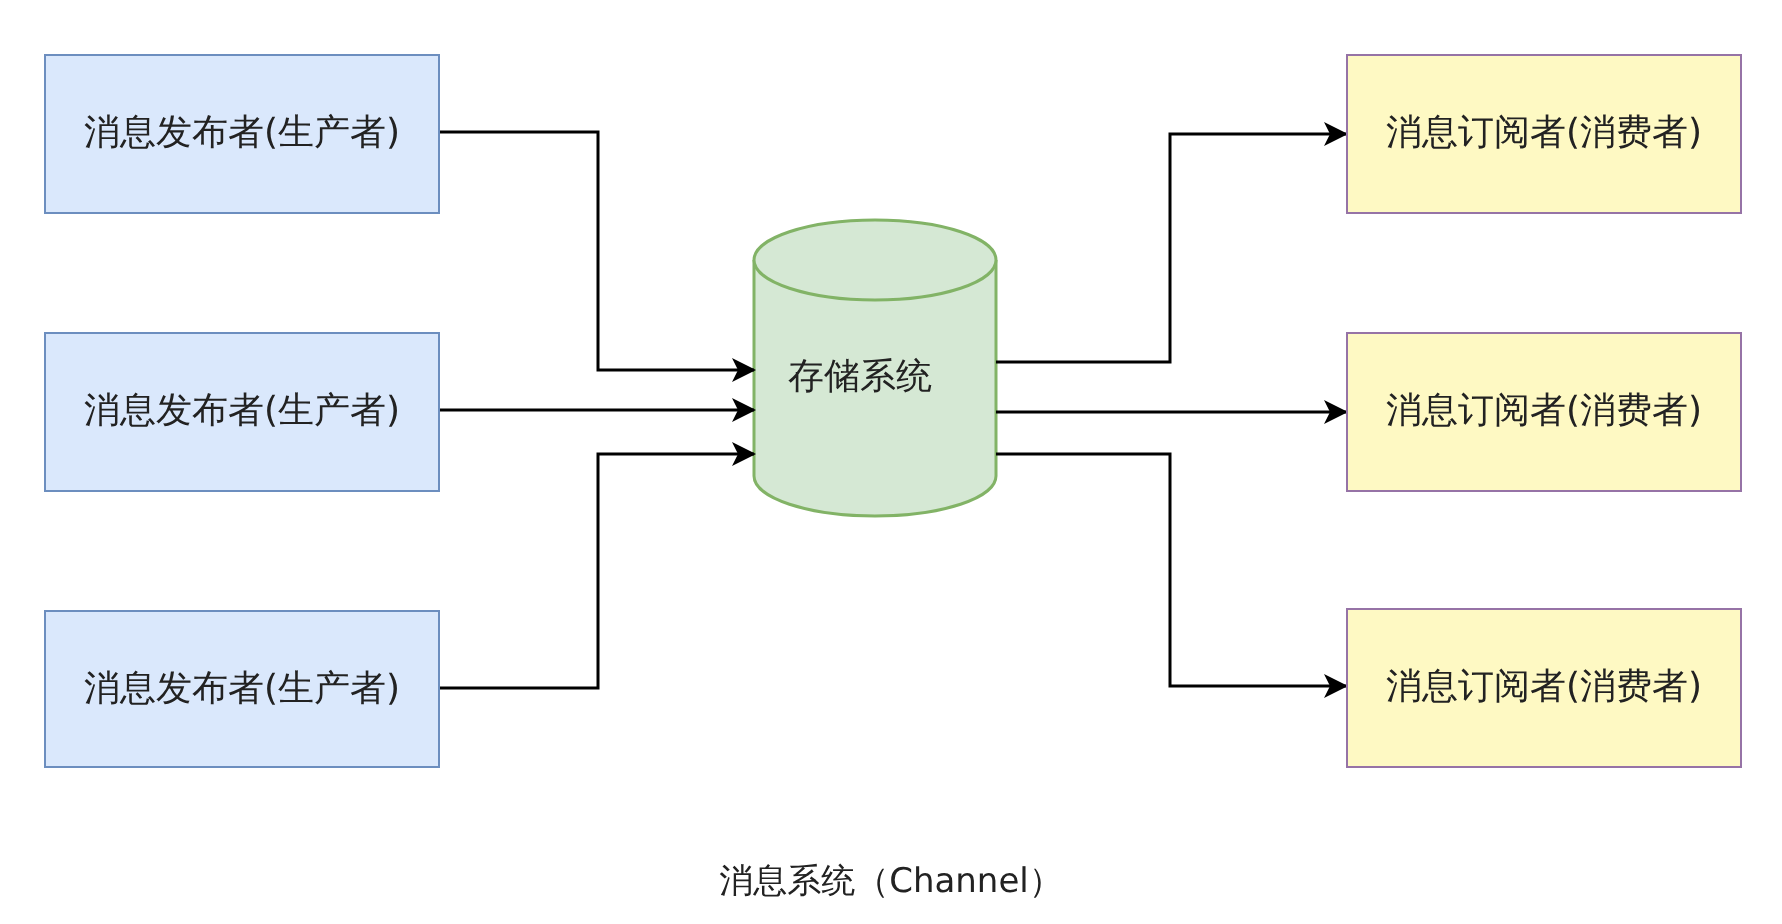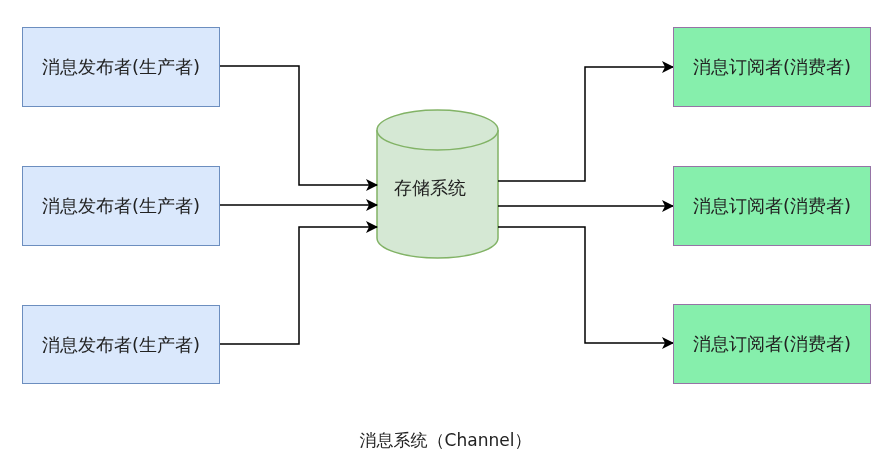--- a/index.html
+++ b/index.html
@@ -2,21 +2,21 @@
 <html><head>
   <meta charset="utf-8">
   <style>
     html, body { margin: 0; padding: 0; background: #ffffff; }
     body { width: 891px; height: 462px; position: relative; overflow: hidden;
            font-family: "DejaVu Sans", "Liberation Sans", sans-serif; }
     svg.canvas { position: absolute; left: 0; top: 0; }
     .box { position: absolute; box-sizing: border-box; display: flex; flex-direction: row;
            align-items: center; justify-content: center; font-size: 18px; color: #222; line-height: 24px; }
     .pub { background: #dae8fc; border: 1.5px solid #6c8ebf; }
-    .sub { background: #86efac; border: 1.5px solid #9673a6; }
+    .sub { background: #fef9c3; border: 1.5px solid #9673a6; }
     .store-label { position: absolute; left: 377px; width: 106px; top: 176px; text-align: center;
                    font-size: 18px; color: #222; }
     .caption { position: absolute; left: 0; width: 891px; top: 429px; text-align: center;
                font-size: 17px; color: #222; }
   </style>
 </head>
 <body>
 
 <svg class="canvas" width="891" height="462">
   <defs>

